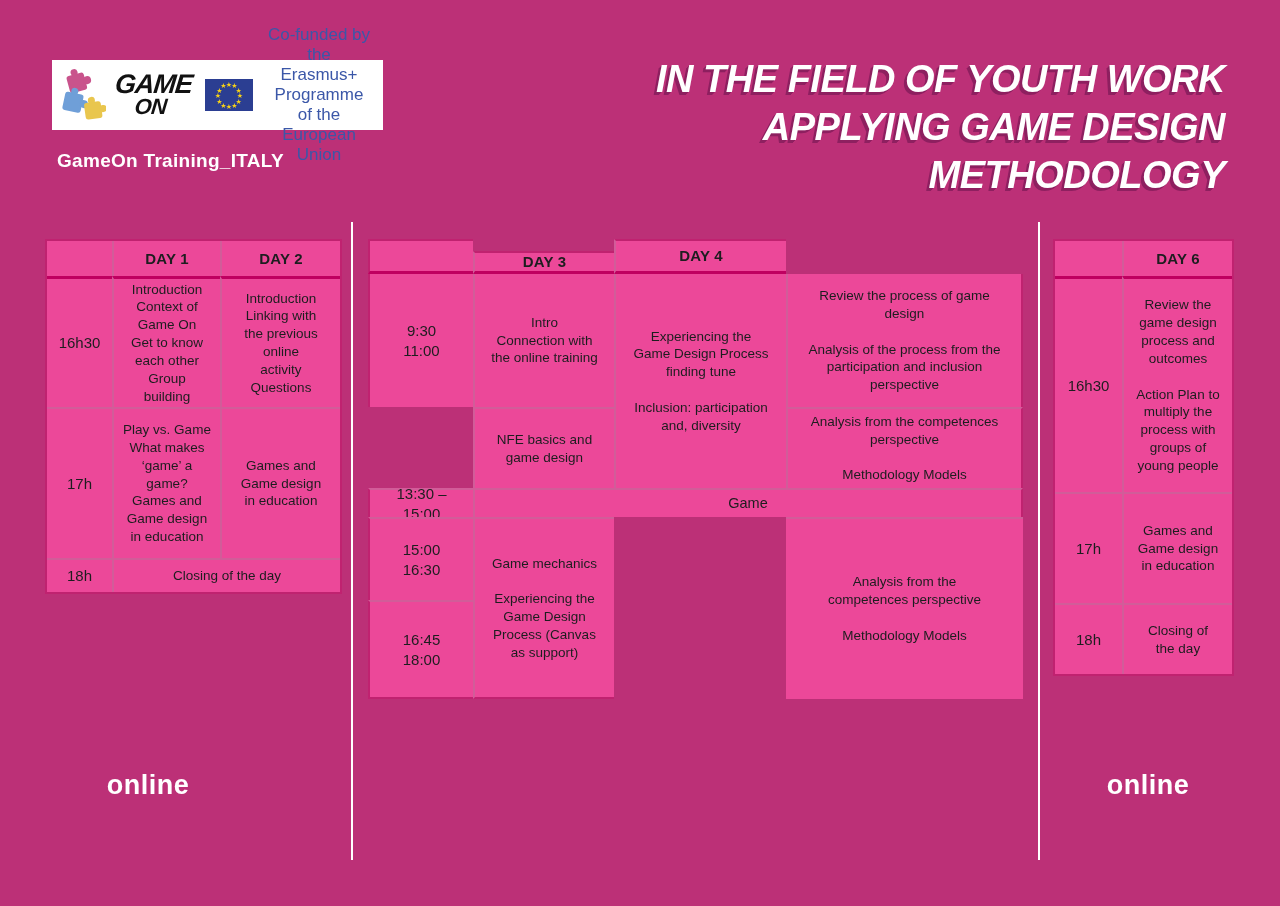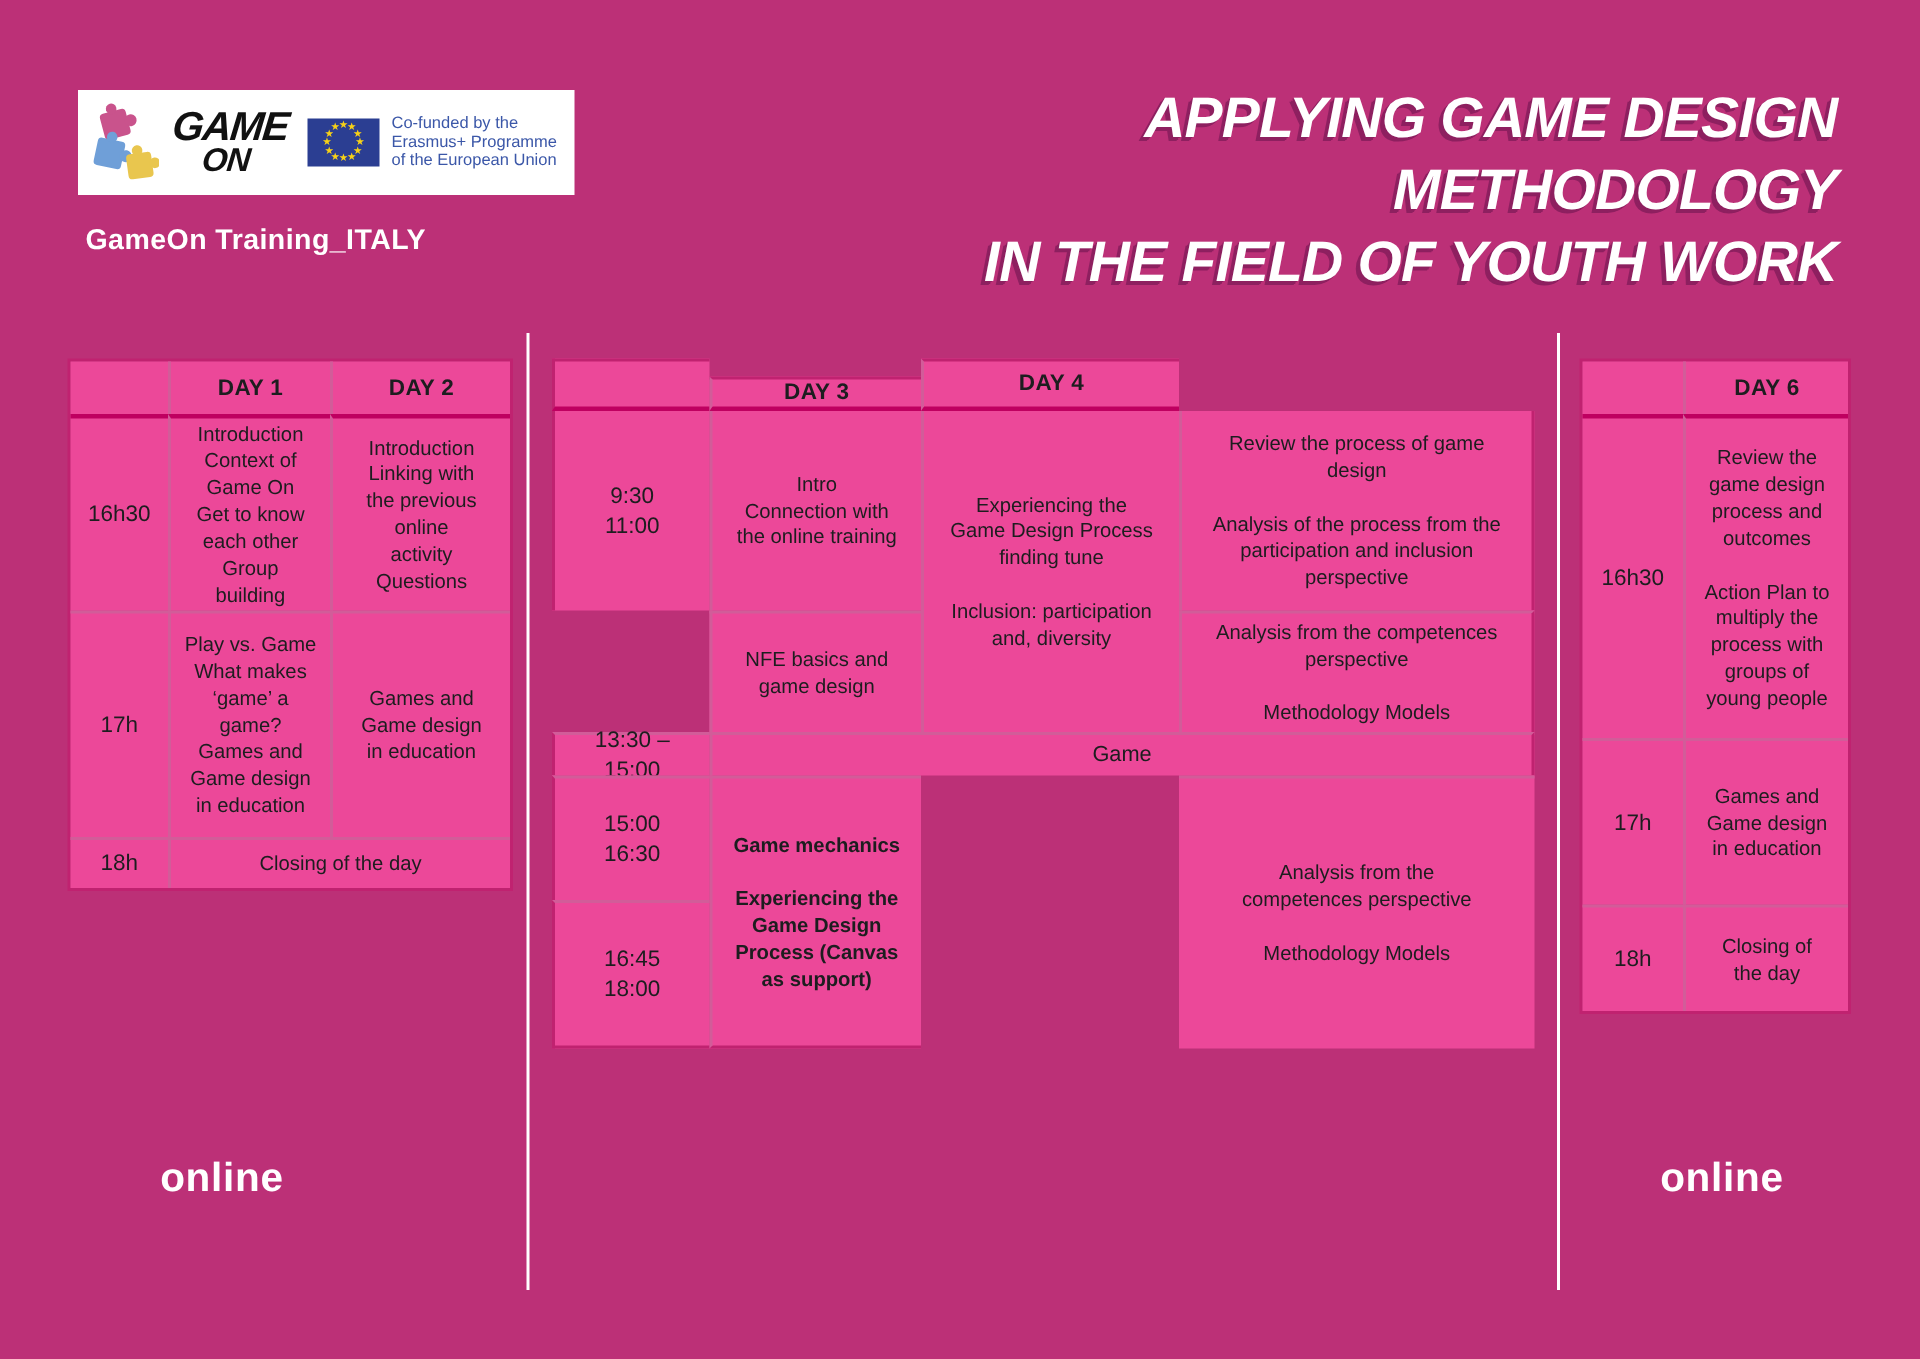--- a/index.html
+++ b/index.html
@@ -8,21 +8,21 @@
 
   
   .logo-box{position:absolute;left:52px;top:60px;width:331px;height:70px;background:#fff;
             display:flex;align-items:center;gap:8px;padding:0 6px;box-sizing:border-box;}
   .logo-mark{flex:0 0 auto;margin-left:2px;}
   .logo-word{font-style:italic;font-weight:900;color:#111;line-height:0.88;transform:skewX(-6deg);}
   .logo-word .l1{font-size:27px;letter-spacing:-1px;}
   .logo-word .l2{font-size:22px;letter-spacing:-0.5px;padding-left:22px;}
   .eu-flag{position:relative;width:48px;height:32px;background:#2b3e92;flex:0 0 auto;margin-left:6px;}
   .eu-flag .star{position:absolute;color:#f7d117;font-size:7px;line-height:1;transform:translate(-50%,-50%);}
-  .eu-text{font-size:11px;line-height:1.18;color:#3b57a8;white-space:pre-line;}
+  .eu-text{font-size:17px;line-height:1.18;color:#3b57a8;white-space:pre-line;text-align:center;}
 
   .subtitle{position:absolute;left:57px;top:150px;color:#fff;font-weight:bold;font-size:19px;letter-spacing:0.3px;}
 
   .main-title{position:absolute;left:460px;right:55px;top:56px;text-align:right;color:#fff;
               font-weight:900;font-style:italic;font-size:38px;line-height:1.26;letter-spacing:-0.5px;
               text-shadow:-1px 1px 0 #8e2060,-2px 2px 0 #8e2060,-3px 3px 0 #8e2060;}
 
   
   .t{position:absolute;display:grid;}
   .t.framed{border:2px solid #c02270;}
@@ -85,22 +85,22 @@
     </div>
     <div class="eu-flag"><span class="stars"><span class="star" style="left: 24px; top: 5px;">★</span><span class="star" style="left: 29.5px; top: 6.47372px;">★</span><span class="star" style="left: 33.5263px; top: 10.5px;">★</span><span class="star" style="left: 35px; top: 16px;">★</span><span class="star" style="left: 33.5263px; top: 21.5px;">★</span><span class="star" style="left: 29.5px; top: 25.5263px;">★</span><span class="star" style="left: 24px; top: 27px;">★</span><span class="star" style="left: 18.5px; top: 25.5263px;">★</span><span class="star" style="left: 14.4737px; top: 21.5px;">★</span><span class="star" style="left: 13px; top: 16px;">★</span><span class="star" style="left: 14.4737px; top: 10.5px;">★</span><span class="star" style="left: 18.5px; top: 6.47372px;">★</span></span></div>
     <div class="eu-text"><span>Co-funded by the</span>
 <span>Erasmus+ Programme</span>
 <span>of the European Union</span></div>
   </div>
 
   <div class="subtitle">GameOn Training_ITALY</div>
 
   <div class="main-title">
+    <div>IN THE FIELD OF YOUTH WORK</div>
     <div>APPLYING GAME DESIGN METHODOLOGY</div>
-    <div>IN THE FIELD OF YOUTH WORK</div>
   </div>
 
   <div id="table1" class="t framed">
     <div class="c"></div>
     <div class="c day bl">DAY 1</div>
     <div class="c day bl">DAY 2</div>
 
     <div class="c time btd">16h30</div>
     <div class="c bl btd">Introduction
 Context of
@@ -162,21 +162,21 @@
 
 Methodology Models</div>
 
     <div class="c time bL bt" style="grid-area:4/1/5/2;">13:30 – 15:00</div>
     <div class="c lunch bl bt bR" style="grid-area:4/2/5/5;">Game</div>
 
     <div class="c time bL bt" style="grid-area:5/1/6/2;">15:00
 16:30</div>
     <div class="c time bL bt bB" style="grid-area:6/1/7/2;">16:45
 18:00</div>
-    <div class="c bl bt bB" style="grid-area:5/2/7/3;font-weight:bold;">Game mechanics
+    <div class="c bl bt bB" style="grid-area:5/2/7/3;">Game mechanics
 
 Experiencing the
 Game Design
 Process (Canvas
 as support)</div>
     <div class="c bt" style="grid-area:5/4/7/5;">Analysis from the
 competences perspective
 
 Methodology Models</div>
   </div>

